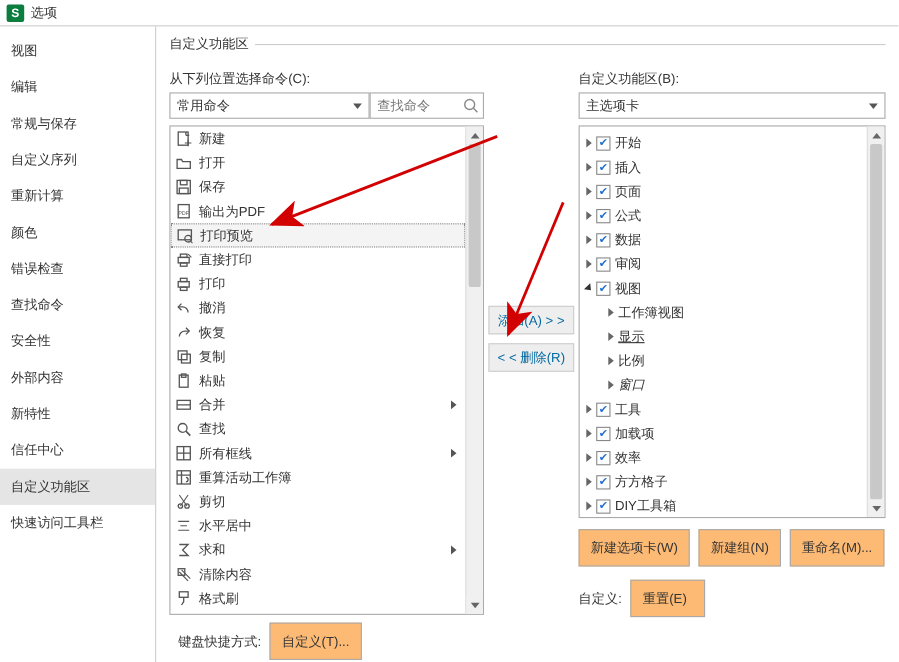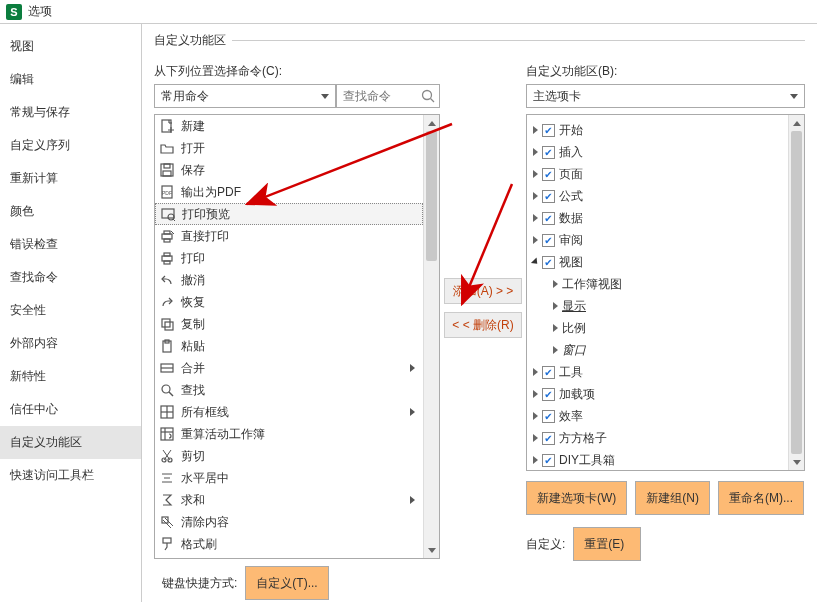--- a/index.html
+++ b/index.html
@@ -27,21 +27,21 @@
   .list-inner{position:absolute;inset:0 16px 0 0;overflow:hidden}
   .cmd{height:22px;display:flex;align-items:center;padding:0 4px;gap:6px;cursor:pointer;white-space:nowrap}
   .cmd.sel{border:1px dotted #888;background:#f4f4f4}
   .cmd .ic{width:16px;height:16px;display:flex;align-items:center;justify-content:center;color:#555;flex:none}
   .cmd .sub{margin-left:auto;width:0;height:0;border-top:4px solid transparent;border-bottom:4px solid transparent;border-left:5px solid #555;margin-right:4px}
   .vscroll{position:absolute;right:0;top:0;bottom:0;width:16px;background:#f0f0f0;border-left:1px solid #ddd}
   .vscroll .btn{height:16px;display:flex;align-items:center;justify-content:center;background:#f0f0f0}
   .vscroll .tri-up{width:0;height:0;border-left:4px solid transparent;border-right:4px solid transparent;border-bottom:5px solid #666}
   .vscroll .tri-dn{width:0;height:0;border-left:4px solid transparent;border-right:4px solid transparent;border-top:5px solid #666}
   .vscroll .thumb{position:absolute;left:2px;right:2px;background:#c8c8c8;border-radius:2px}
-  .midbtn{width:78px;height:26px;border:1px solid #ccc;background:#eee;color:#c2410c;display:flex;align-items:center;justify-content:center;font-size:12px}
+  .midbtn{width:78px;height:26px;border:1px solid #ccc;background:#eee;color:#0369a1;display:flex;align-items:center;justify-content:center;font-size:12px}
   .tree{flex:1;border:1px solid #aaa;overflow:hidden;position:relative;min-height:0}
   .tree-inner{position:absolute;inset:0 16px 0 0;padding:4px 0}
   .tnode{height:22px;display:flex;align-items:center;padding:0 4px;gap:4px;white-space:nowrap}
   .tw{width:0;height:0;border-top:4px solid transparent;border-bottom:4px solid transparent;border-left:5px solid #666;cursor:pointer}
   .tw.open{transform:rotate(45deg);border-left-color:#333}
   .chk{width:13px;height:13px;border:1px solid #888;display:flex;align-items:center;justify-content:center;font-size:10px;color:#1e6fd6;cursor:pointer;flex:none}
   .btnrow{display:flex;gap:8px;margin-top:10px}
   .pbtn{height:26px;padding:16px 10px;border:1px solid #aaa;background:#fdba74;display:flex;align-items:center;cursor:pointer;font-size:12px}
   .footer{display:flex;align-items:center;gap:8px;margin-top:14px;height:30px}
   .arrow{position:absolute;pointer-events:none}

